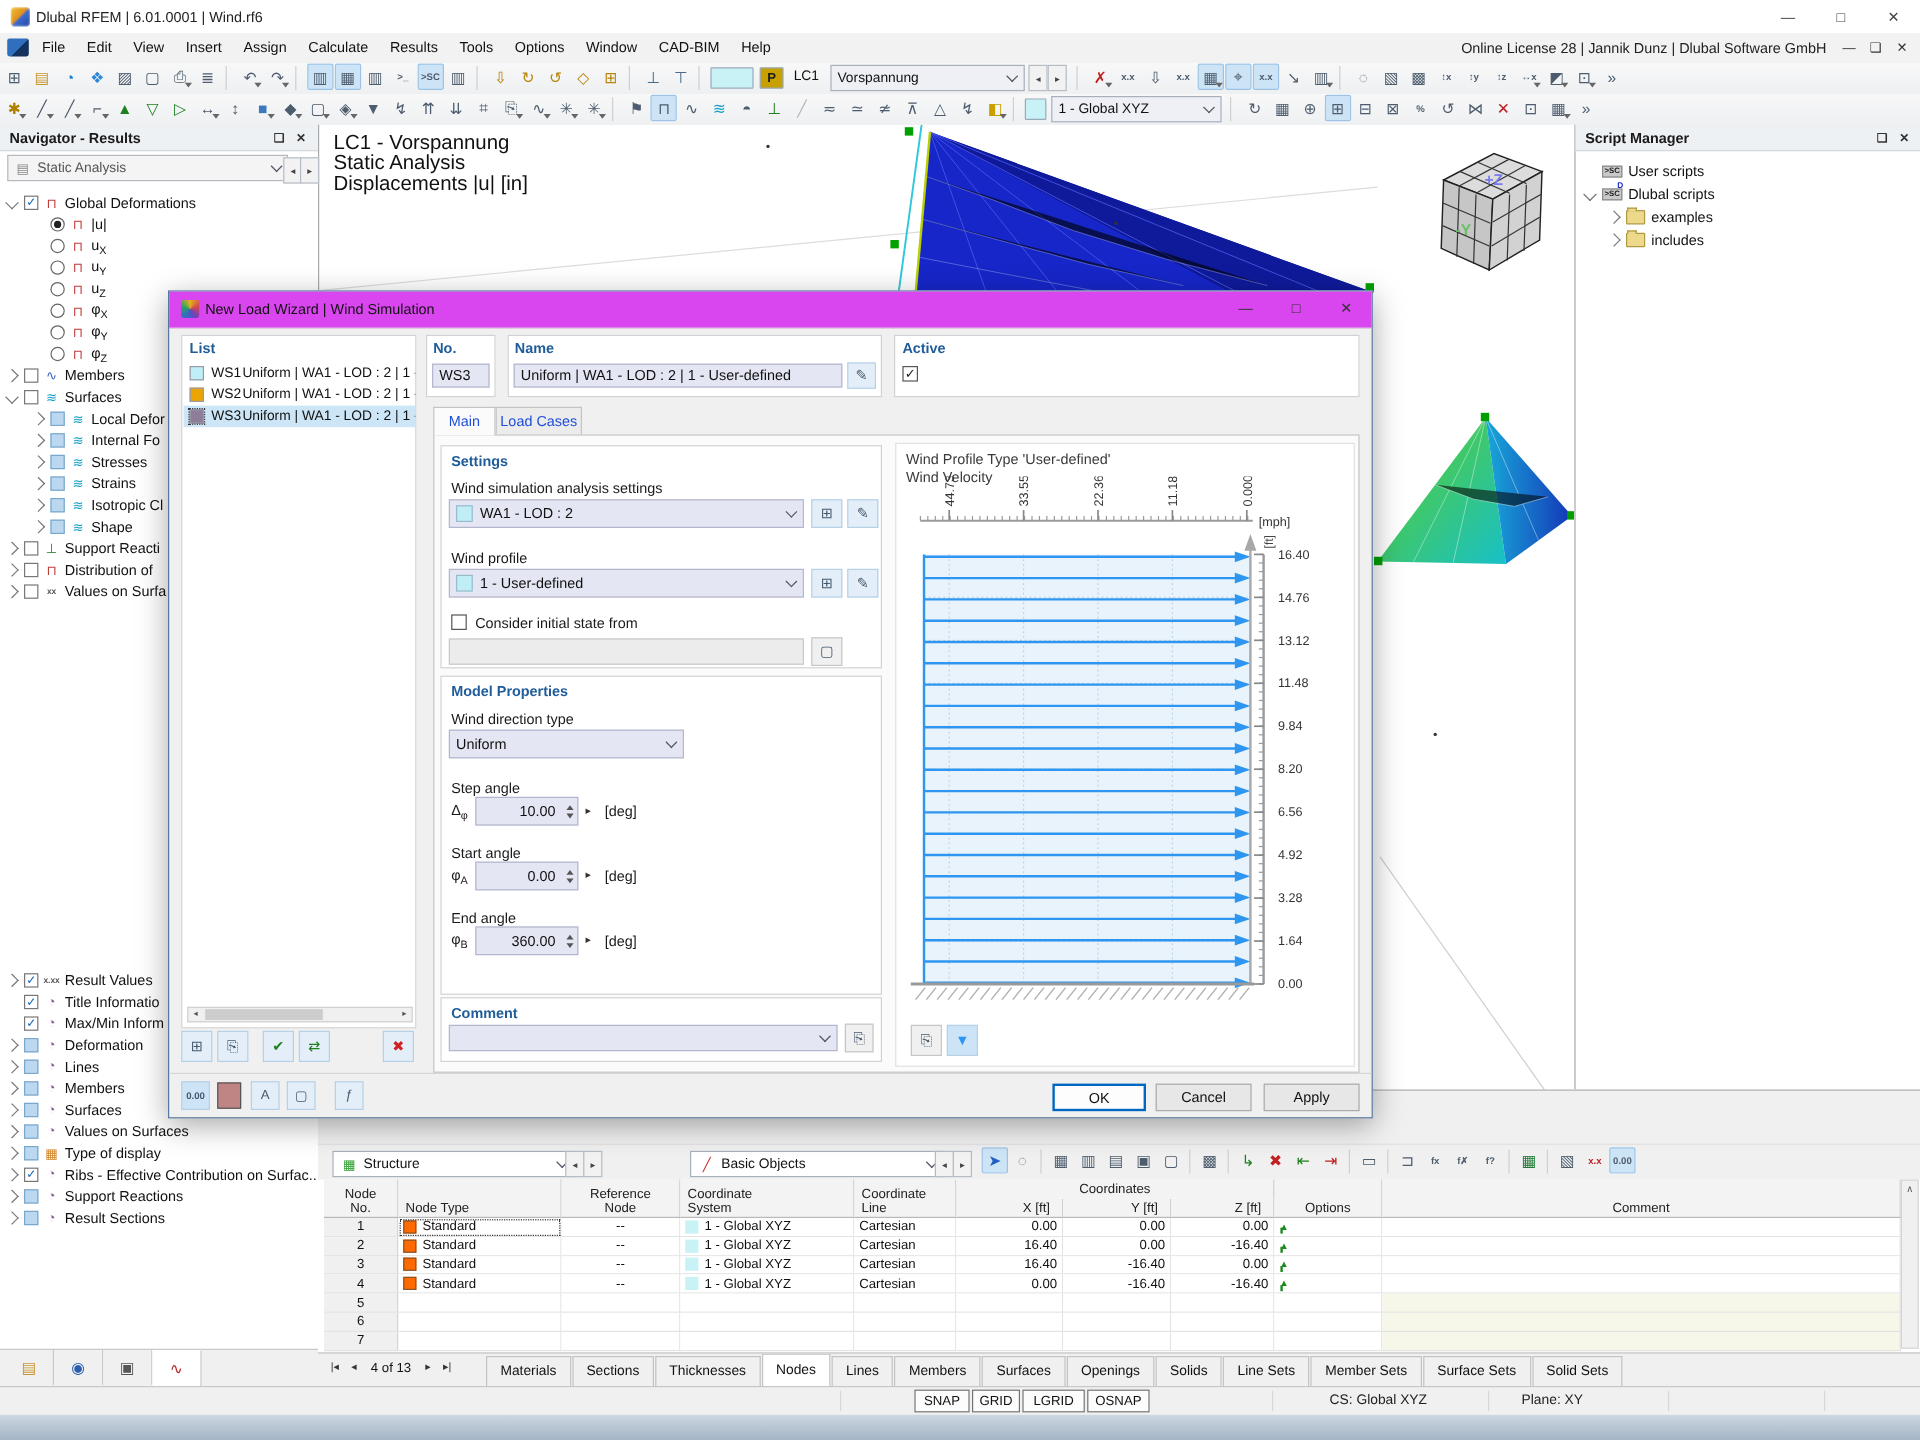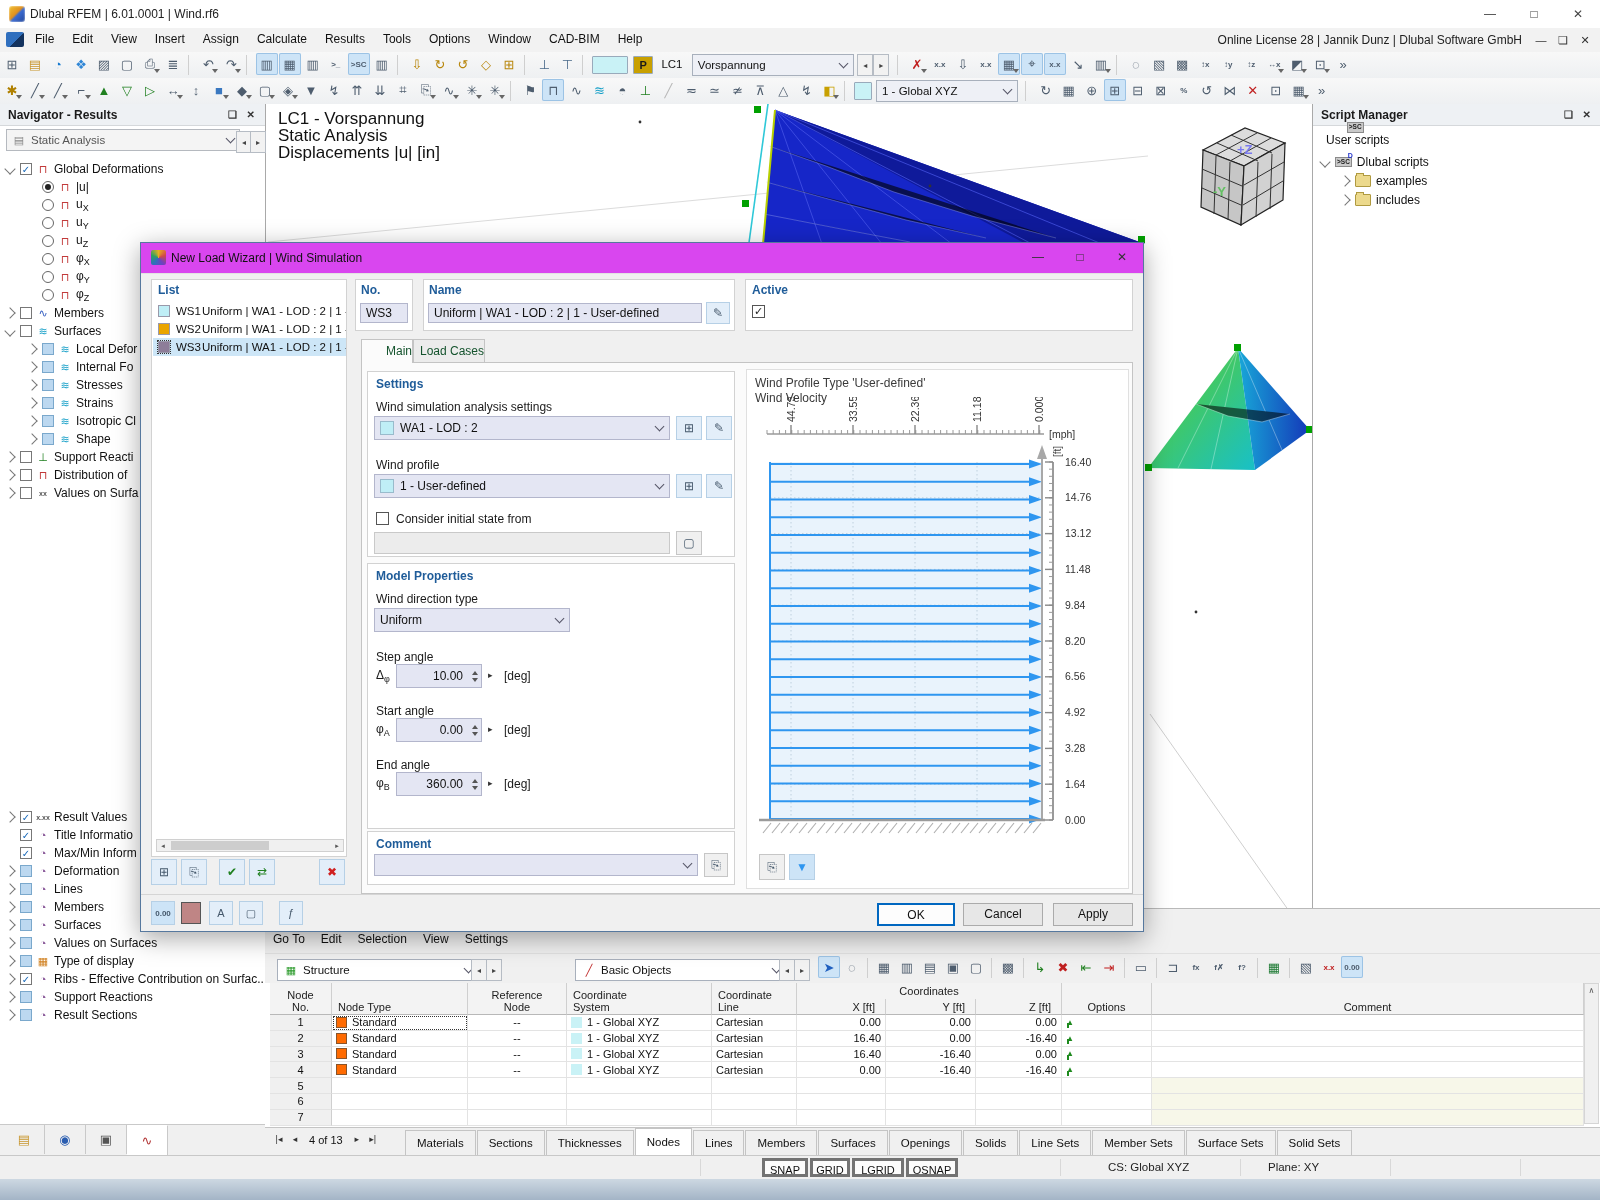--- a/index.html
+++ b/index.html
@@ -67,21 +67,21 @@
 .field{position:absolute;background:#e4e6f3;border:1px solid #b3b6cc;box-sizing:border-box;display:flex;align-items:center;padding:0 5px;font-size:12px;color:#111}
 .field.num{justify-content:flex-end;padding-right:18px}
 .field .chev{margin-left:auto}
 .fieldchip{width:12px;height:12px;border:1px solid #9bc;display:inline-block;margin-right:6px;flex:none}
 .dbtn{position:absolute;width:26px;height:24px;background:#e3eef9;border:1px solid #b6d0e6;display:flex;align-items:center;justify-content:center;font-size:12px;color:#45586b;box-sizing:border-box}
 .dbtn.gray{background:#f0f0f0;border-color:#c6c6c6}
 .spinners{position:absolute;width:10px;display:flex;flex-direction:column;justify-content:center;gap:3px;align-items:center}
 .spup{width:0;height:0;border-left:3.5px solid transparent;border-right:3.5px solid transparent;border-bottom:4px solid #555}
 .spdn{width:0;height:0;border-left:3.5px solid transparent;border-right:3.5px solid transparent;border-top:4px solid #555}
 .sparrow{position:absolute;font-size:9px;color:#333}
-.dtab{position:absolute;top:96px;height:23px;background:#ececec;border:1px solid #c4c4c4;border-bottom:none;text-align:right;line-height:23px;font-size:12px;color:#14532d;box-sizing:border-box}
+.dtab{position:absolute;top:96px;height:23px;background:#ececec;border:1px solid #c4c4c4;border-bottom:none;text-align:center;line-height:23px;font-size:12px;color:#1d4ed8;box-sizing:border-box}
 .dtab.act{background:#fbfbfb;height:24px;font-weight:normal;z-index:3}
 #dcontent{position:absolute;left:220px;top:119px;width:772px;height:532px;background:#fbfbfb;border:1px solid #c4c4c4;box-sizing:border-box;z-index:2}
 #dlist .litem{position:absolute;left:1px;width:193px;height:18px;display:flex;align-items:center;font-size:11.5px;white-space:nowrap;overflow:hidden}
 #dlist .litem.sel{background:#cde6f7}
 .lswatch{width:12px;height:12px;border:1px solid #99a;margin:0 6px 0 5px;flex:none;box-sizing:border-box}
 .litem .lid{width:26px;flex:none}
 .hsb{position:absolute;left:4px;width:188px;height:13px;background:#f0f0f0;border:1px solid #d0d0d0;box-sizing:border-box}
 .hsb .thumb{position:absolute;left:14px;top:1px;width:98px;height:9px;background:#cdcdcd}
 .hsb .ar{position:absolute;top:0;width:12px;height:11px;text-align:center;font-size:7px;color:#555;line-height:11px}
 .okbtn{position:absolute;height:23px;background:#fdfdfd;border:2px solid #0067c0;text-align:center;line-height:20px;font-size:12px;box-sizing:border-box}
@@ -95,21 +95,21 @@
 .dcell{background:#fff;border-right:1px solid #e3e3e3;border-bottom:1px solid #e3e3e3;padding:0 4px}
 .ncell{background:#f0f0f0;border-right:1px solid #cfcfcf;justify-content:center;padding:0}
 .sw11{width:11px;height:11px;display:inline-block;margin-right:5px;flex:none;border:1px solid #88542a;box-sizing:border-box}
 .csw{width:11px;height:11px;display:inline-block;margin-right:5px;flex:none;background:#c9f2f6}
 .supico{color:#1e8a1e;font-size:8px}
 .ttab{display:inline-block;height:24px;line-height:24px;padding:0 11px;border:1px solid #c4c4c4;border-bottom:none;background:#f0f0f0;font-size:11.5px;margin-right:1px;vertical-align:top}
 .ttab.act{background:#fff;height:26px;margin-top:-2px;line-height:27px}
 .pgbtn{display:inline-block;width:16px;text-align:center;font-size:9px;color:#333;vertical-align:top;padding-top:6px}
 
 #statusbar{left:0;top:1155px;width:1600px;height:24px;background:#f0f0f0;border-top:1px solid #c8c8c8}
-.stoggle{position:absolute;top:2px;height:19px;background:#fcfcfc;border:3px solid #737373;text-align:center;line-height:19px;font-size:11px;box-sizing:border-box}
+.stoggle{position:absolute;top:2px;height:19px;background:#fcfcfc;border:1px solid #737373;text-align:center;line-height:19px;font-size:11px;box-sizing:border-box}
 .stext{position:absolute;top:5px;font-size:11.5px;color:#222}
 #bottomstrip{left:0;top:1179px;width:1600px;height:21px;background:linear-gradient(#cdd8e2,#a3b4c6)}
 .vline{position:absolute;top:3px;width:1px;height:17px;background:#d8d8d8}
 </style>
 </head>
 <body>
 
 <div id="app">
 
   <div class="ab" id="titlebar">
@@ -453,21 +453,21 @@
         <div class="ntab act" style="left: 127px; color: rgb(176, 48, 48);">∿</div>
       </div>
   </div>
 
   <div class="ab" id="scriptmgr">
     <div class="phead"><span>Script Manager</span>
       <span class="phico" style="right:28px">❏</span>
       <span class="phico" style="right:10px">✕</span>
     </div>
     <div id="scripttree">
-        <div class="trow" style="top: 18px; left: 8px; flex-direction: column;">
+        <div class="trow" style="top: 30px; left: 8px;">
           <span style="width: 14px; flex: 0 0 auto;"></span>
           <span class="scbadge">&gt;SC</span>
           <span style="margin-left: 5px;">User scripts</span>
         </div>
         <div class="trow" style="top: 49px; left: 8px;">
           <span style="width: 14px; flex: 0 0 auto;"><span class="exp v"></span></span>
           <span class="scbadge">&gt;SC<span class="dd">D</span></span>
           <span style="margin-left: 5px;">Dlubal scripts</span>
         </div>
         <div class="trow" style="top: 68px; left: 28px;">
@@ -482,21 +482,20 @@
         </div>
       </div>
   </div>
 
   <div class="ab" style="left:265px;top:908px;width:1335px;height:20px;background:#f0f0f0;border-top:1px solid #c4c4c4">
     <span class="phico" style="right:44px;top:4px">❏</span>
     <span class="phico" style="right:24px;top:4px">✕</span>
   </div>
 
   <div class="ab" id="tablepanel">
-    <div class="ab" id="tpmenu" style="left:0;top:20px;width:100%;height:24px"><span class="mitem">Go To</span><span class="mitem">Edit</span><span class="mitem">Selection</span><span class="mitem">View</span><span class="mitem">Settings</span></div>
     <div class="ab" style="left:0;top:44px;width:100%;height:28px;border-top:1px solid #e0e0e0">
       <span class="combo" style="position:absolute;left:12px;top:3px;width:190px;background:#fff">
         <span class="tico" style="color:#2a9a2a">▦</span>
         <span style="margin-left:4px">Structure</span>
           <span class="chev"></span>
         </span>
       <span class="abtn" style="position:absolute;left:206px;top:3px">◂</span>
       <span class="abtn" style="position:absolute;left:221px;top:3px">▸</span>
       <span class="combo" style="position:absolute;left:310px;top:3px;width:200px;background:#fff">
         <span class="tico" style="color:#c03030">╱</span>

